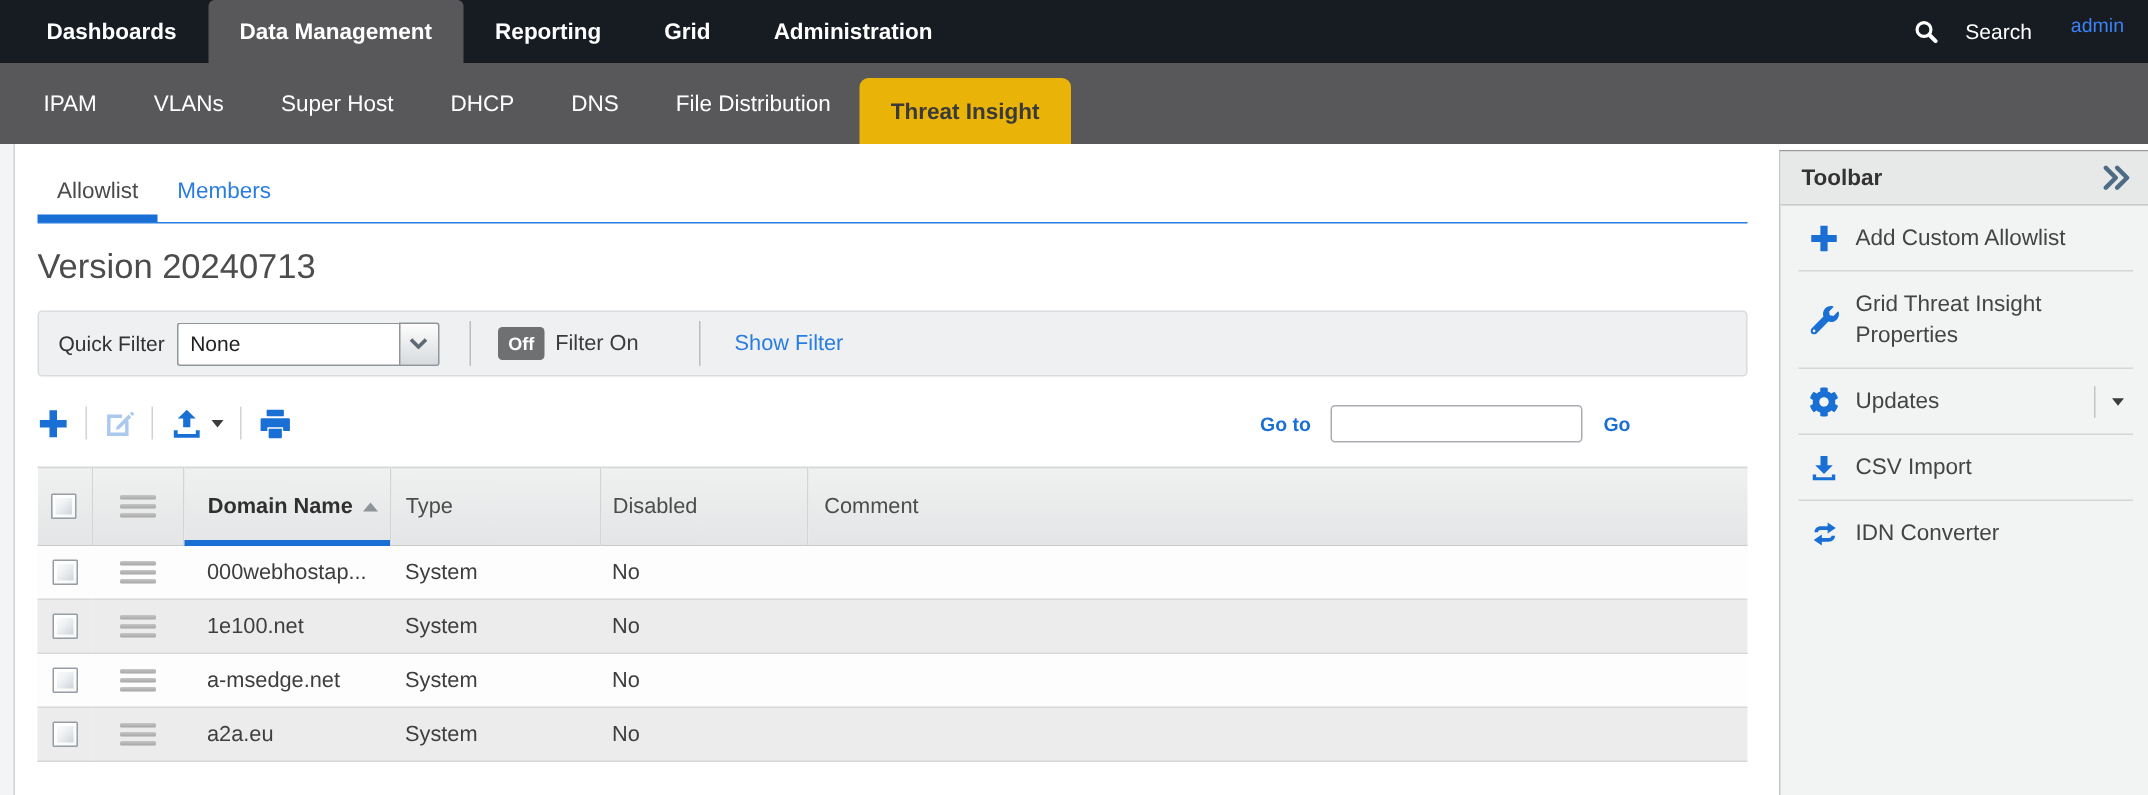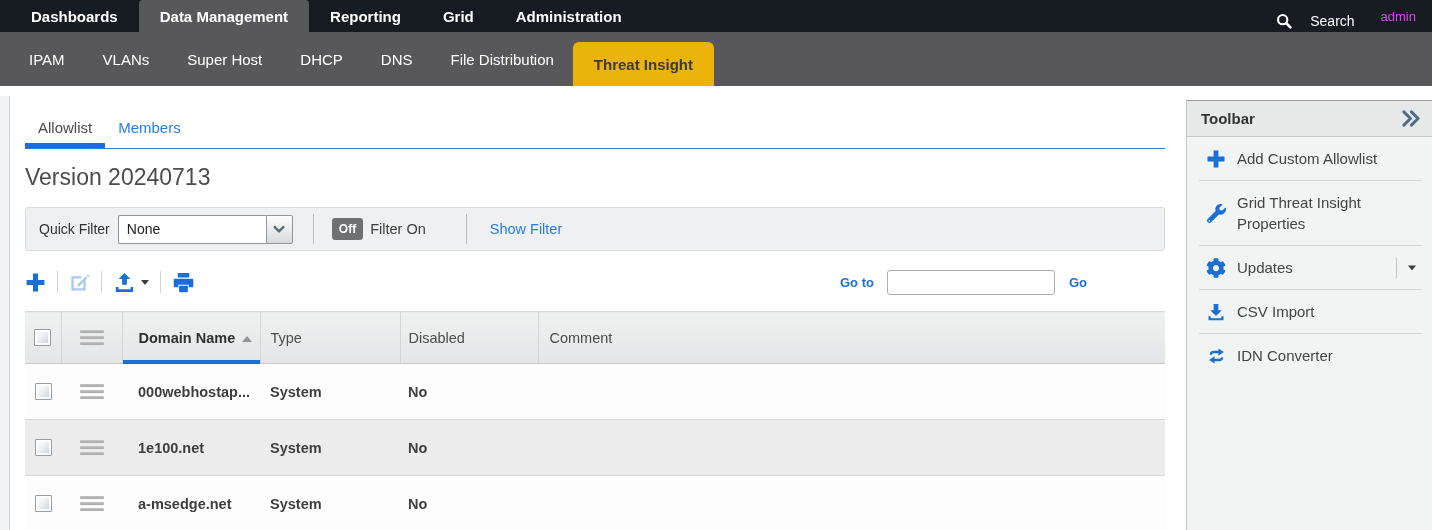--- a/index.html
+++ b/index.html
@@ -3,31 +3,31 @@
 <meta charset="utf-8">
 <style>
   * { box-sizing: border-box; margin: 0; padding: 0; }
   html,body { width: 1432px; height: 530px; overflow: hidden; }
   body {
     font-family: "Liberation Sans", sans-serif;
     background: #fff; position: relative; color: #333;
   }
   
   .topnav {
-    height: 32px; background: #171b22; display: flex; align-items: stretch;
+    height: 42px; background: #171b22; display: flex; align-items: stretch;
     padding-left: 10px; position: relative;
   }
   .topnav-item {
     display: flex; align-items: center; padding: 0 21px;
     color: #fff; font-size: 15px; font-weight: 700; cursor: pointer; white-space: nowrap;
   }
   .topnav-item.active { background: #58585a; border-radius: 4px 4px 0 0; }
   .topnav-right { position: absolute; right: 0; top: 0; height: 42px; display: flex; align-items: center; }
   .search-cluster { display: flex; align-items: center; gap: 18px; color: #fff; font-size: 14px; margin-right: 26px; cursor: pointer; }
-  .admin-link { color: #d946ef; font-size: 13px; margin-right: 16px; align-self: flex-start; margin-top: 9px; cursor: pointer; }
+  .admin-link { color: #3b82f6; font-size: 13px; margin-right: 16px; align-self: flex-start; margin-top: 9px; cursor: pointer; }
   
   .subnav {
     height: 54px; background: #58585a; display: flex; align-items: center; padding-left: 10px;
   }
   .subnav-item {
     color: #fff; font-size: 15px; padding: 0 19px; cursor: pointer; white-space: nowrap;
   }
   .subnav-item.active {
     background: #eab308; color: #3a3a3a; font-weight: 700;
     border-radius: 6px 6px 0 0; align-self: flex-end; height: 44px;
@@ -92,21 +92,21 @@
   .grid-table th:first-child { border-left: none; }
   .th-sorted { font-weight: 700 !important; color: #2f2f2f !important; }
   .th-sorted::after {
     content: ""; position: absolute; left: 0; right: 0; bottom: -1px; height: 4px; background: #1a6fd4;
   }
   .sort-arrow {
     display: inline-block; width: 0; height: 0; margin-left: 7px;
     border-left: 5px solid transparent; border-right: 5px solid transparent;
     border-bottom: 6px solid #8f9499; vertical-align: middle;
   }
-  .grid-table td { height: 56px; font-size: 14.5px; color: #3e3e3e; border-bottom: 1px solid #d8d8d8; font-weight: bold; }
+  .grid-table td { height: 36px; font-size: 14.5px; color: #3e3e3e; border-bottom: 1px solid #d8d8d8; }
   .grid-table tr.even td { background: #fdfdfd; }
   .grid-table tr.odd td { background: #ececec; }
   .col-cb { width: 36px; } .col-ham { width: 61px; } .col-domain { width: 138px; }
   .col-type { width: 140px; } .col-disabled { width: 138px; }
   .pad-domain { padding-left: 16px; } .pad-type { padding-left: 10px; }
   .pad-disabled { padding-left: 8px; } .pad-comment { padding-left: 11px; }
   .checkbox {
     width: 17px; height: 17px; margin: 0 auto; border: 1px solid #979da3; border-radius: 1px;
     background: linear-gradient(135deg, #ffffff 0%, #eef1f3 45%, #c5cbd1 100%);
     box-shadow: inset 0 0 0 2px rgba(255,255,255,.85); cursor: pointer;

